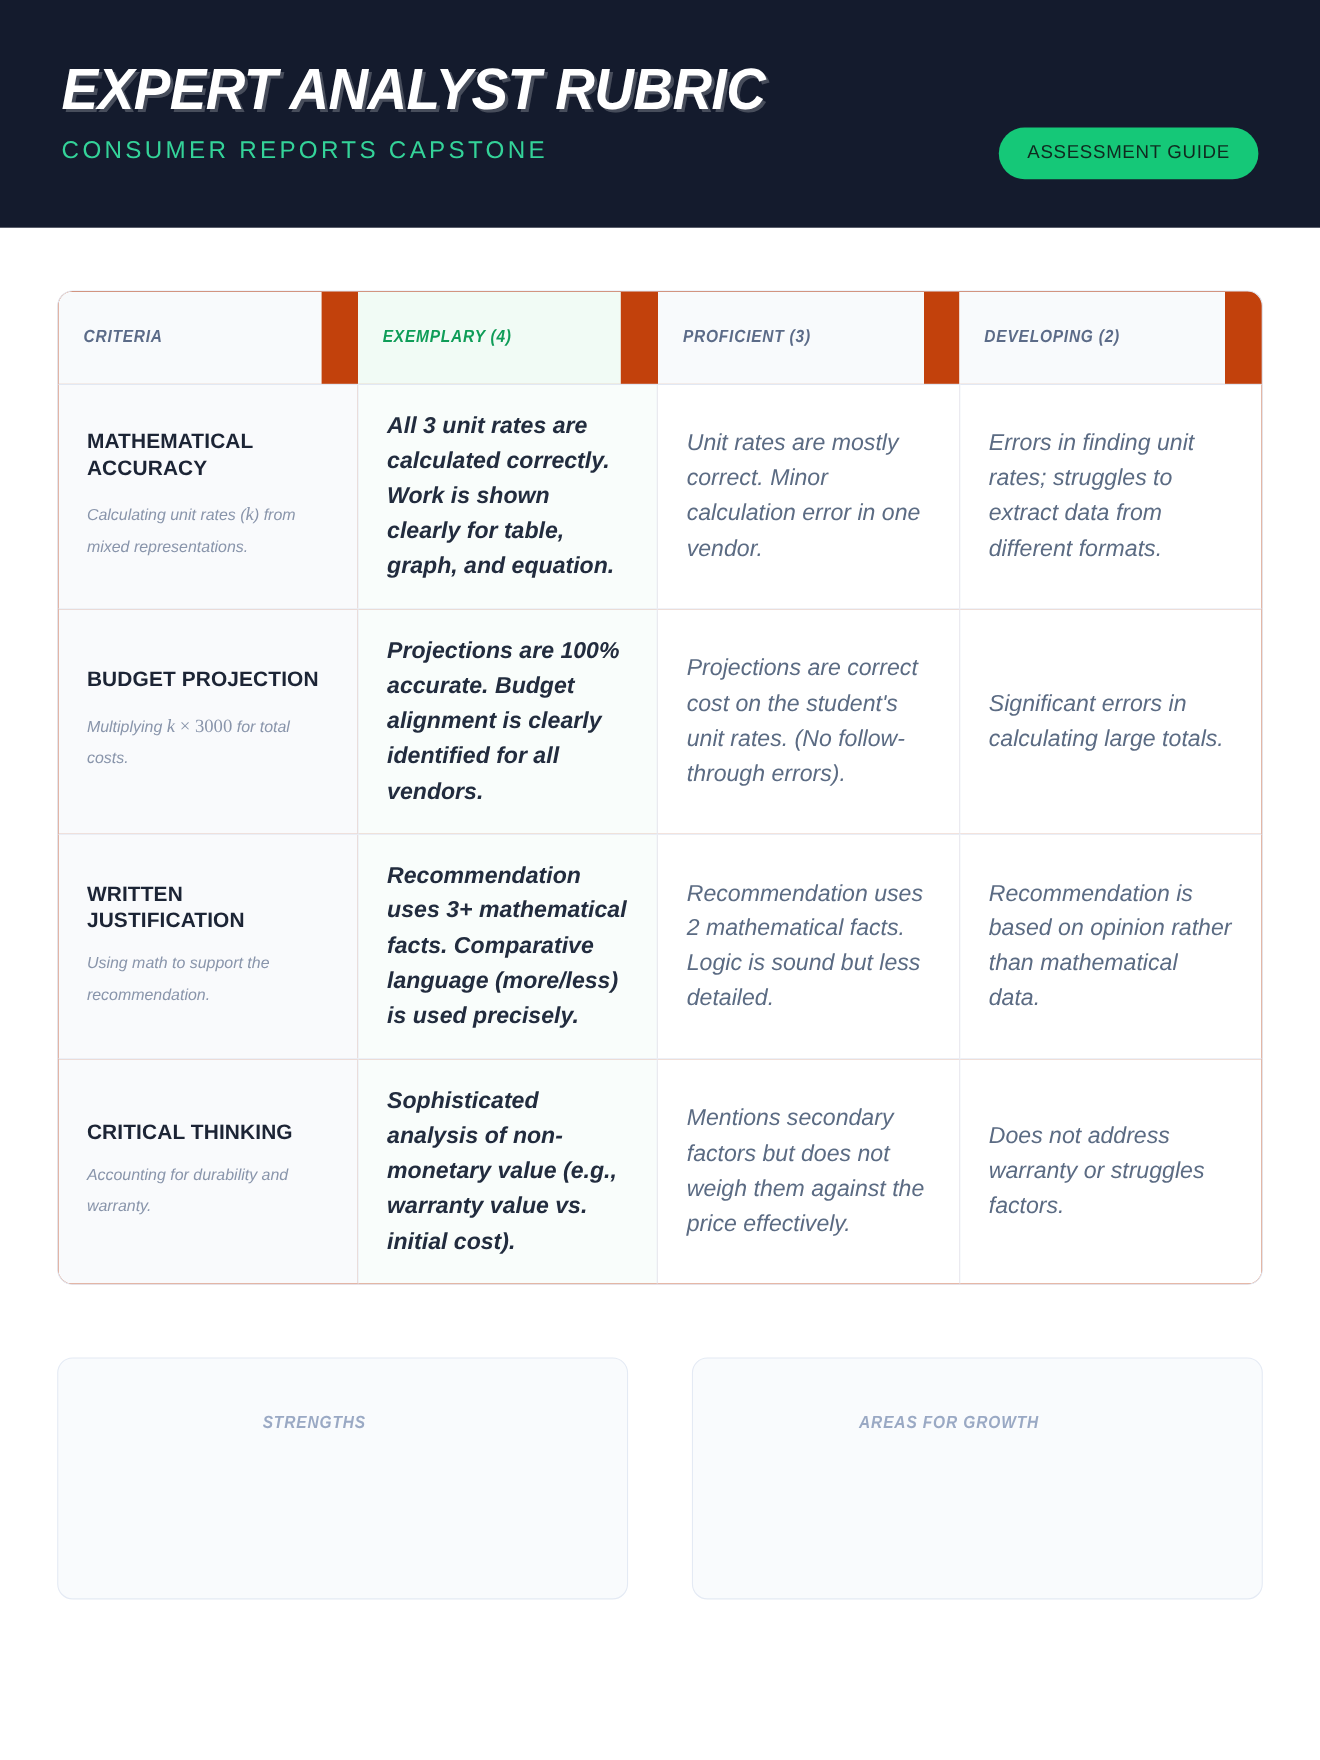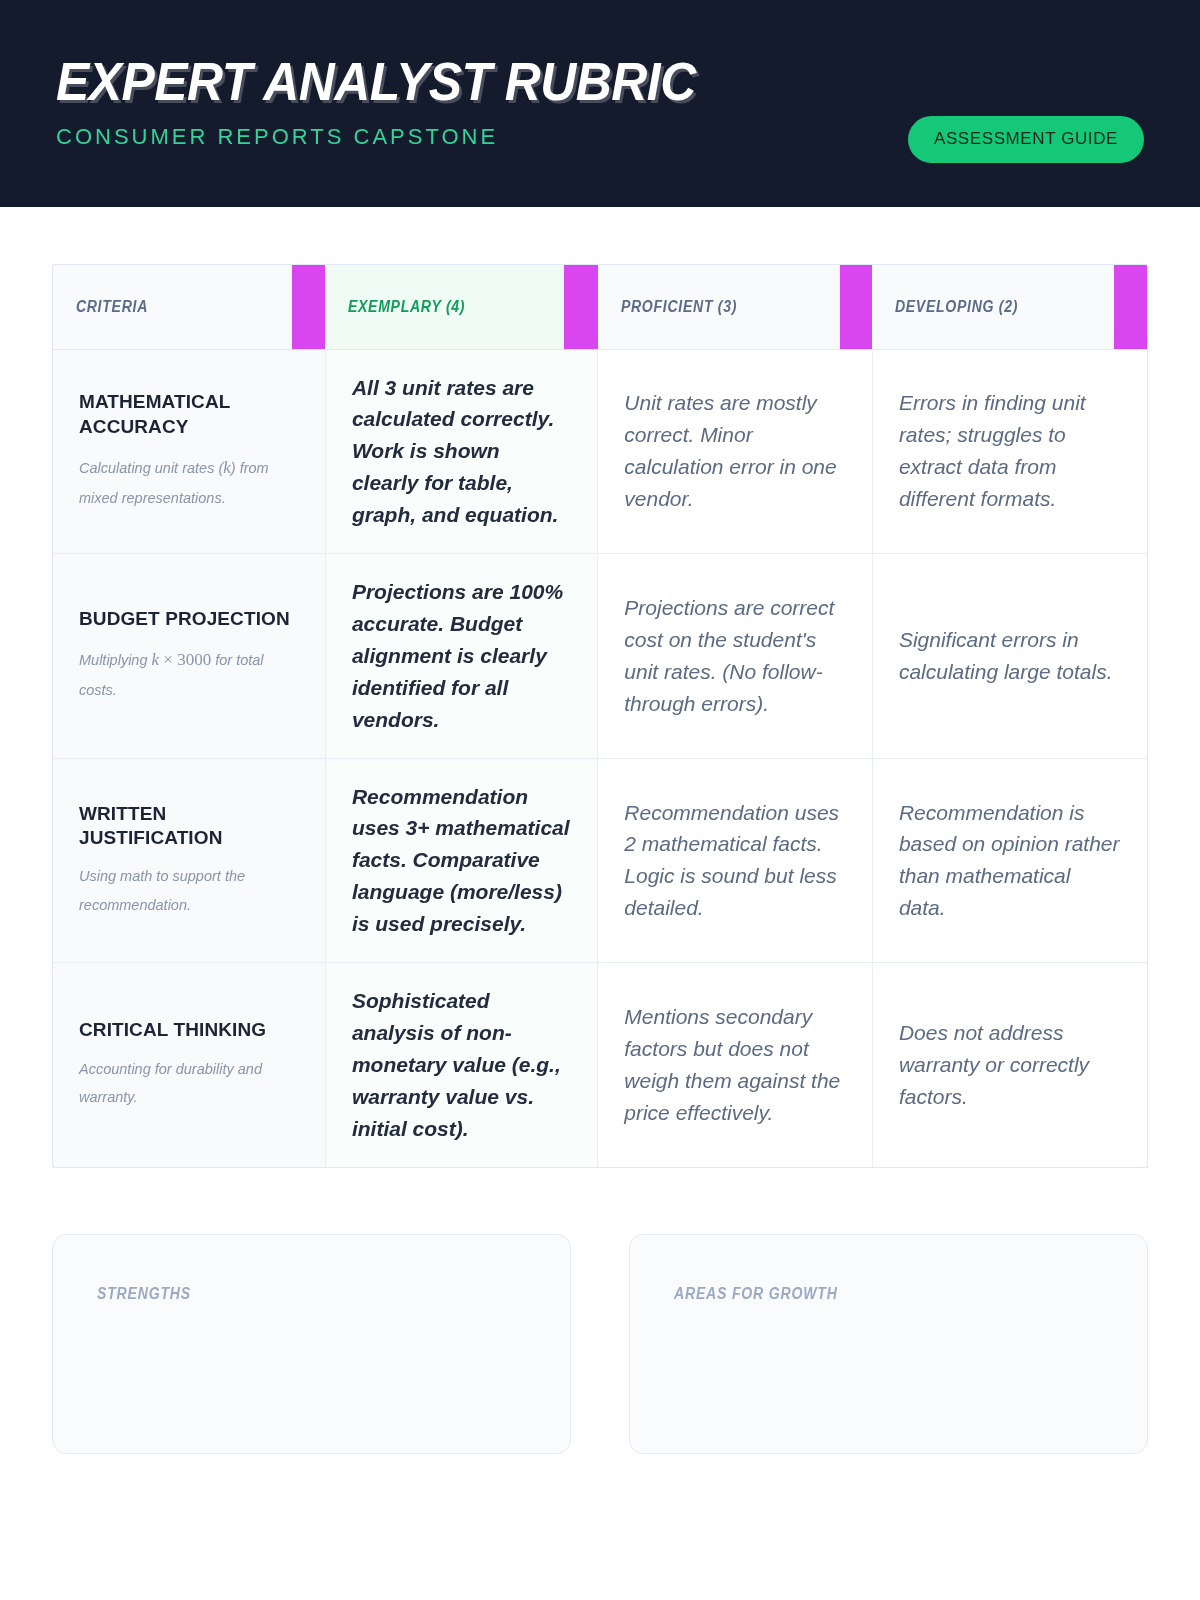--- a/index.html
+++ b/index.html
@@ -68,23 +68,23 @@
 
   
   .page {
     padding: 0 52px;
   }
 
   
   .rubric-wrap {
     margin-top: 57px;
     border: 1px solid #e2e8f3;
-    border-radius: 2px;
+    border-radius: 14px;
     overflow: hidden;
-    background: #d946ef;
+    background: #c2410c;
   }
   table.rubric {
     width: 100%;
     border-collapse: collapse;
     table-layout: fixed;
   }
   table.rubric col.c-criteria   { width: 24.9%; }
   table.rubric col.c-exemplary  { width: 24.9%; }
   table.rubric col.c-proficient { width: 25.1%; }
   table.rubric col.c-developing { width: 25.1%; }
@@ -168,20 +168,21 @@
   .level-text.exemplary {
     color: #222c3e;
     font-weight: bold;
   }
 
   
   .cards {
     margin-top: 66px;
     display: flex;
     gap: 58px;
+    text-align: center;
   }
   .fb-card {
     flex: 1;
     min-height: 220px;
     border: 1px solid #e4eaf4;
     border-radius: 14px;
     background: #f9fbfd;
     padding: 50px 44px;
   }
   .fb-title {
@@ -281,21 +282,21 @@
             <div class="crit-name">CRITICAL THINKING</div>
             <div class="crit-desc">Accounting for durability and warranty.</div>
           </td>
           <td class="exemplary-cell">
             <div class="level-text exemplary">Sophisticated analysis of non-monetary value (e.g., warranty value vs. initial cost).</div>
           </td>
           <td class="proficient-cell">
             <div class="level-text">Mentions secondary factors but does not weigh them against the price effectively.</div>
           </td>
           <td class="developing-cell">
-            <div class="level-text">Does not address warranty or correctly factors.</div>
+            <div class="level-text">Does not address warranty or struggles factors.</div>
           </td>
         </tr>
 
       </tbody>
     </table>
   </div>
 
   <div class="cards">
     <div class="fb-card">
       <div class="fb-title">STRENGTHS</div>

